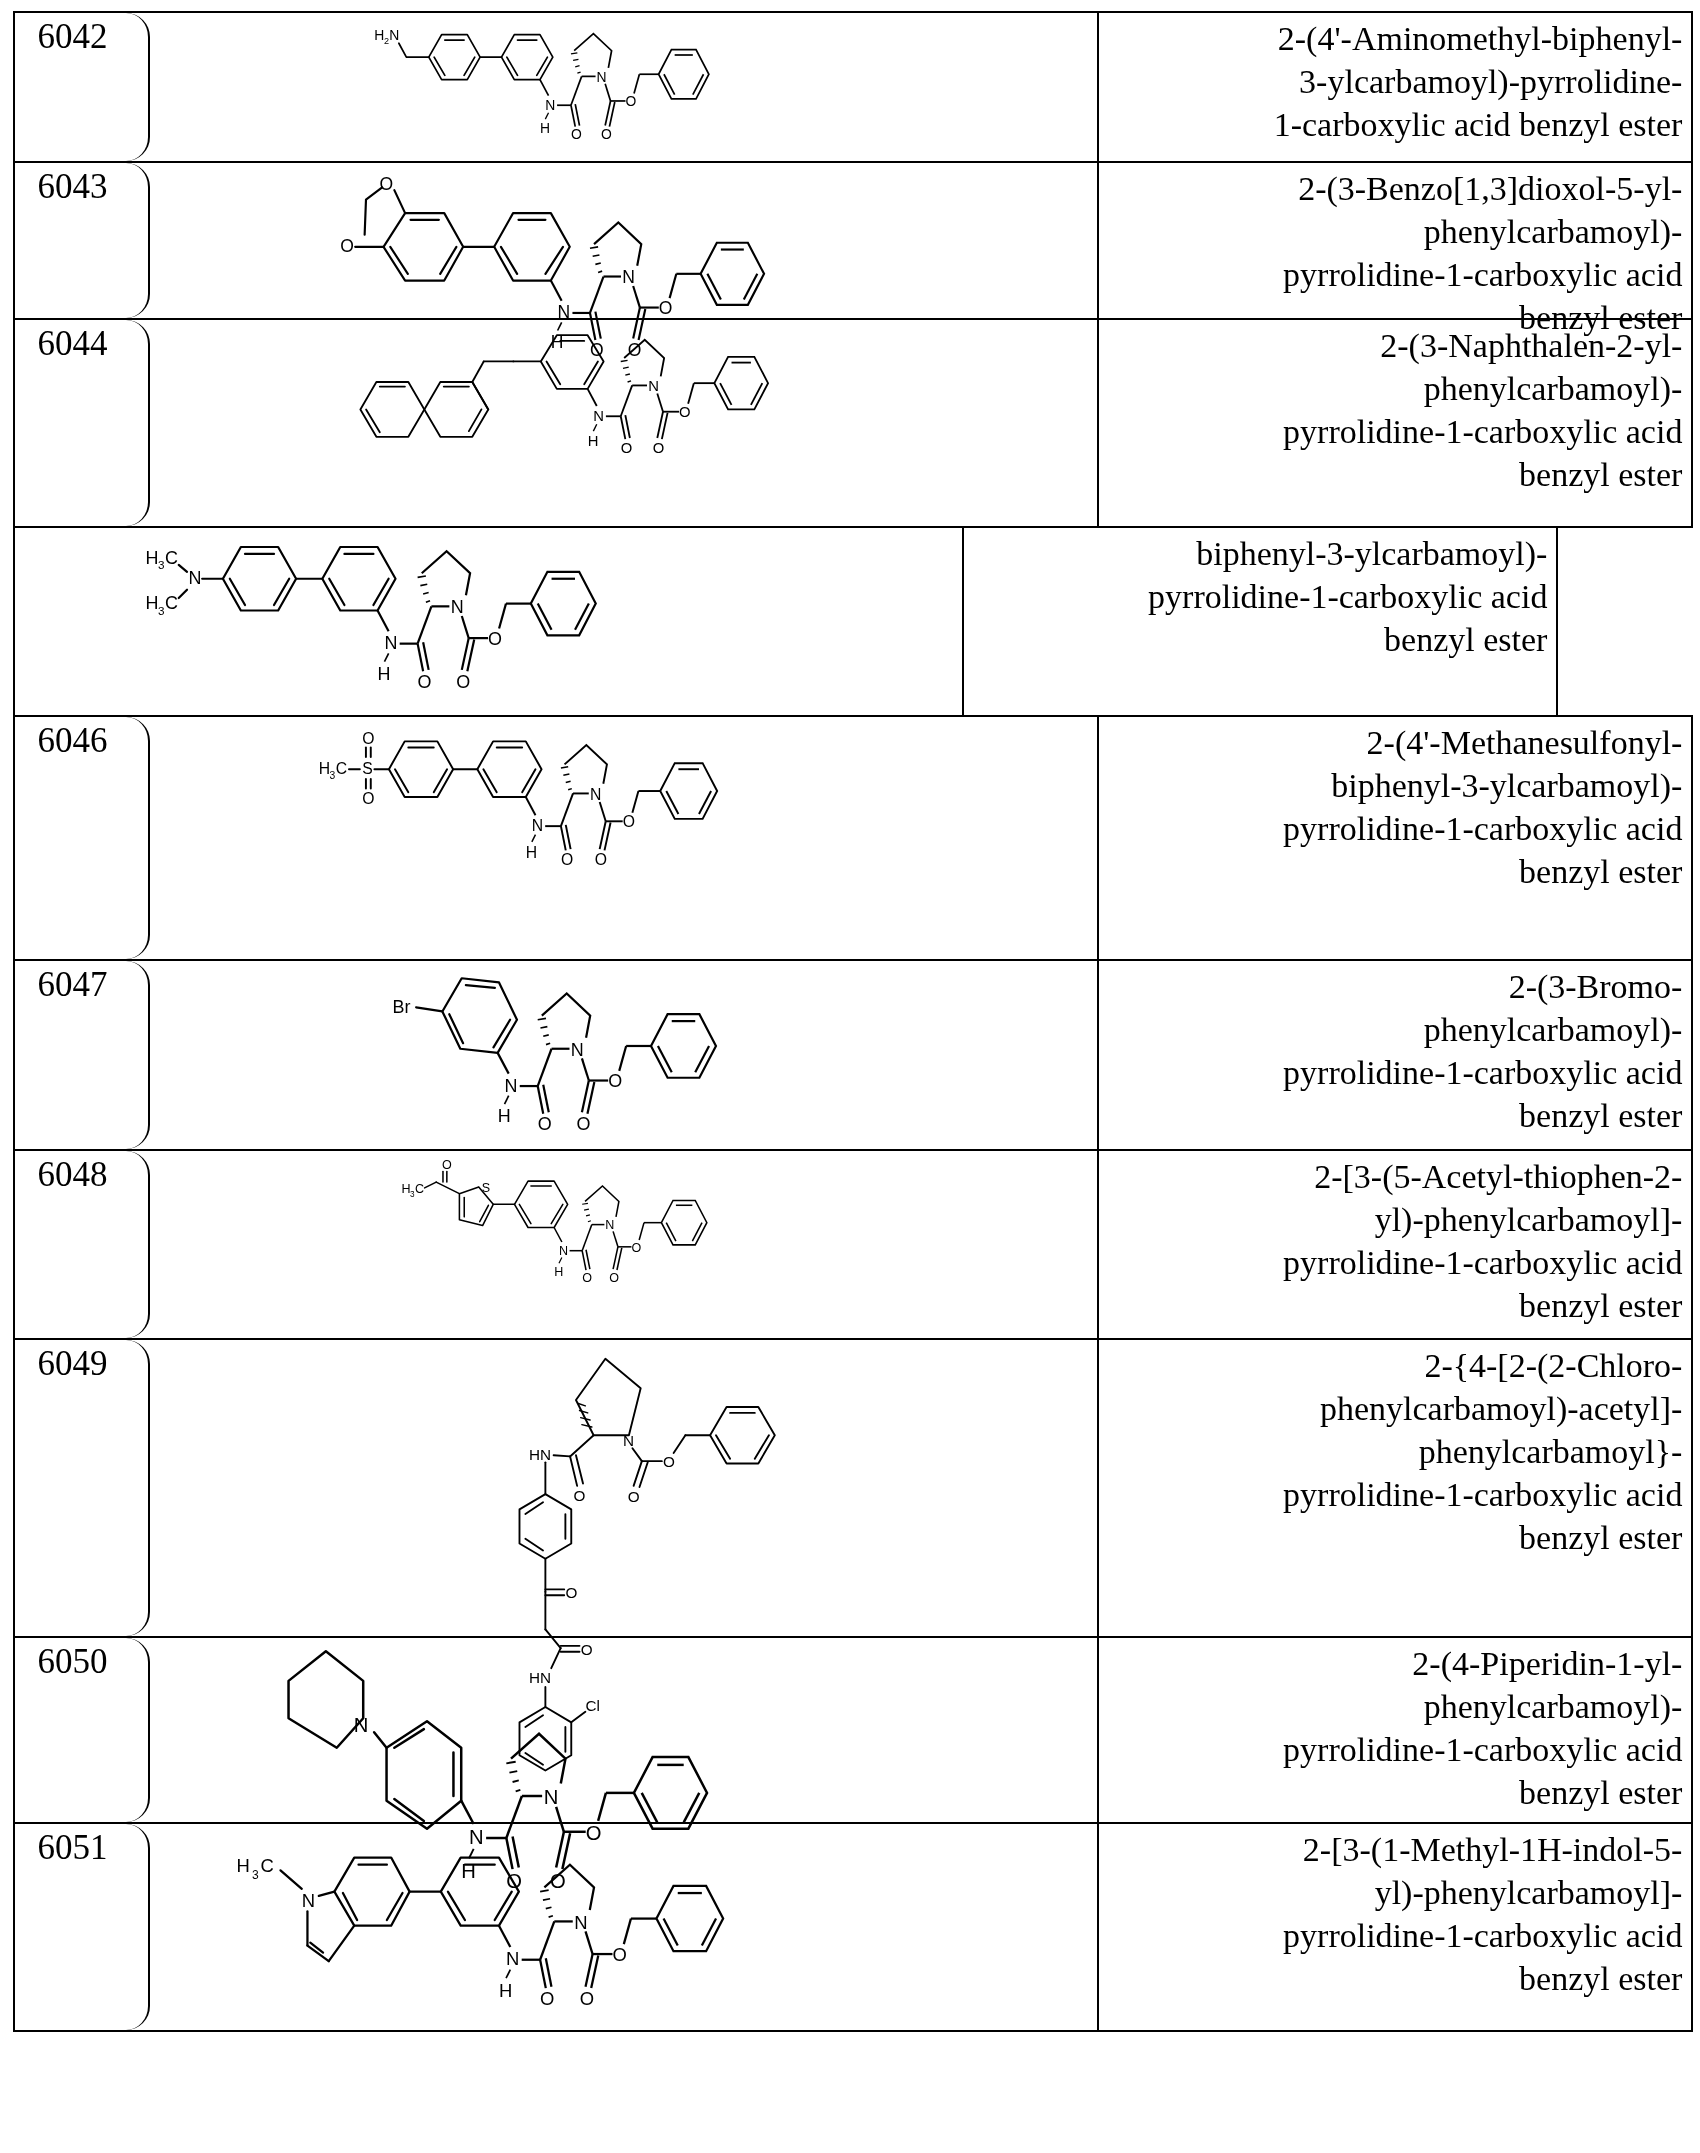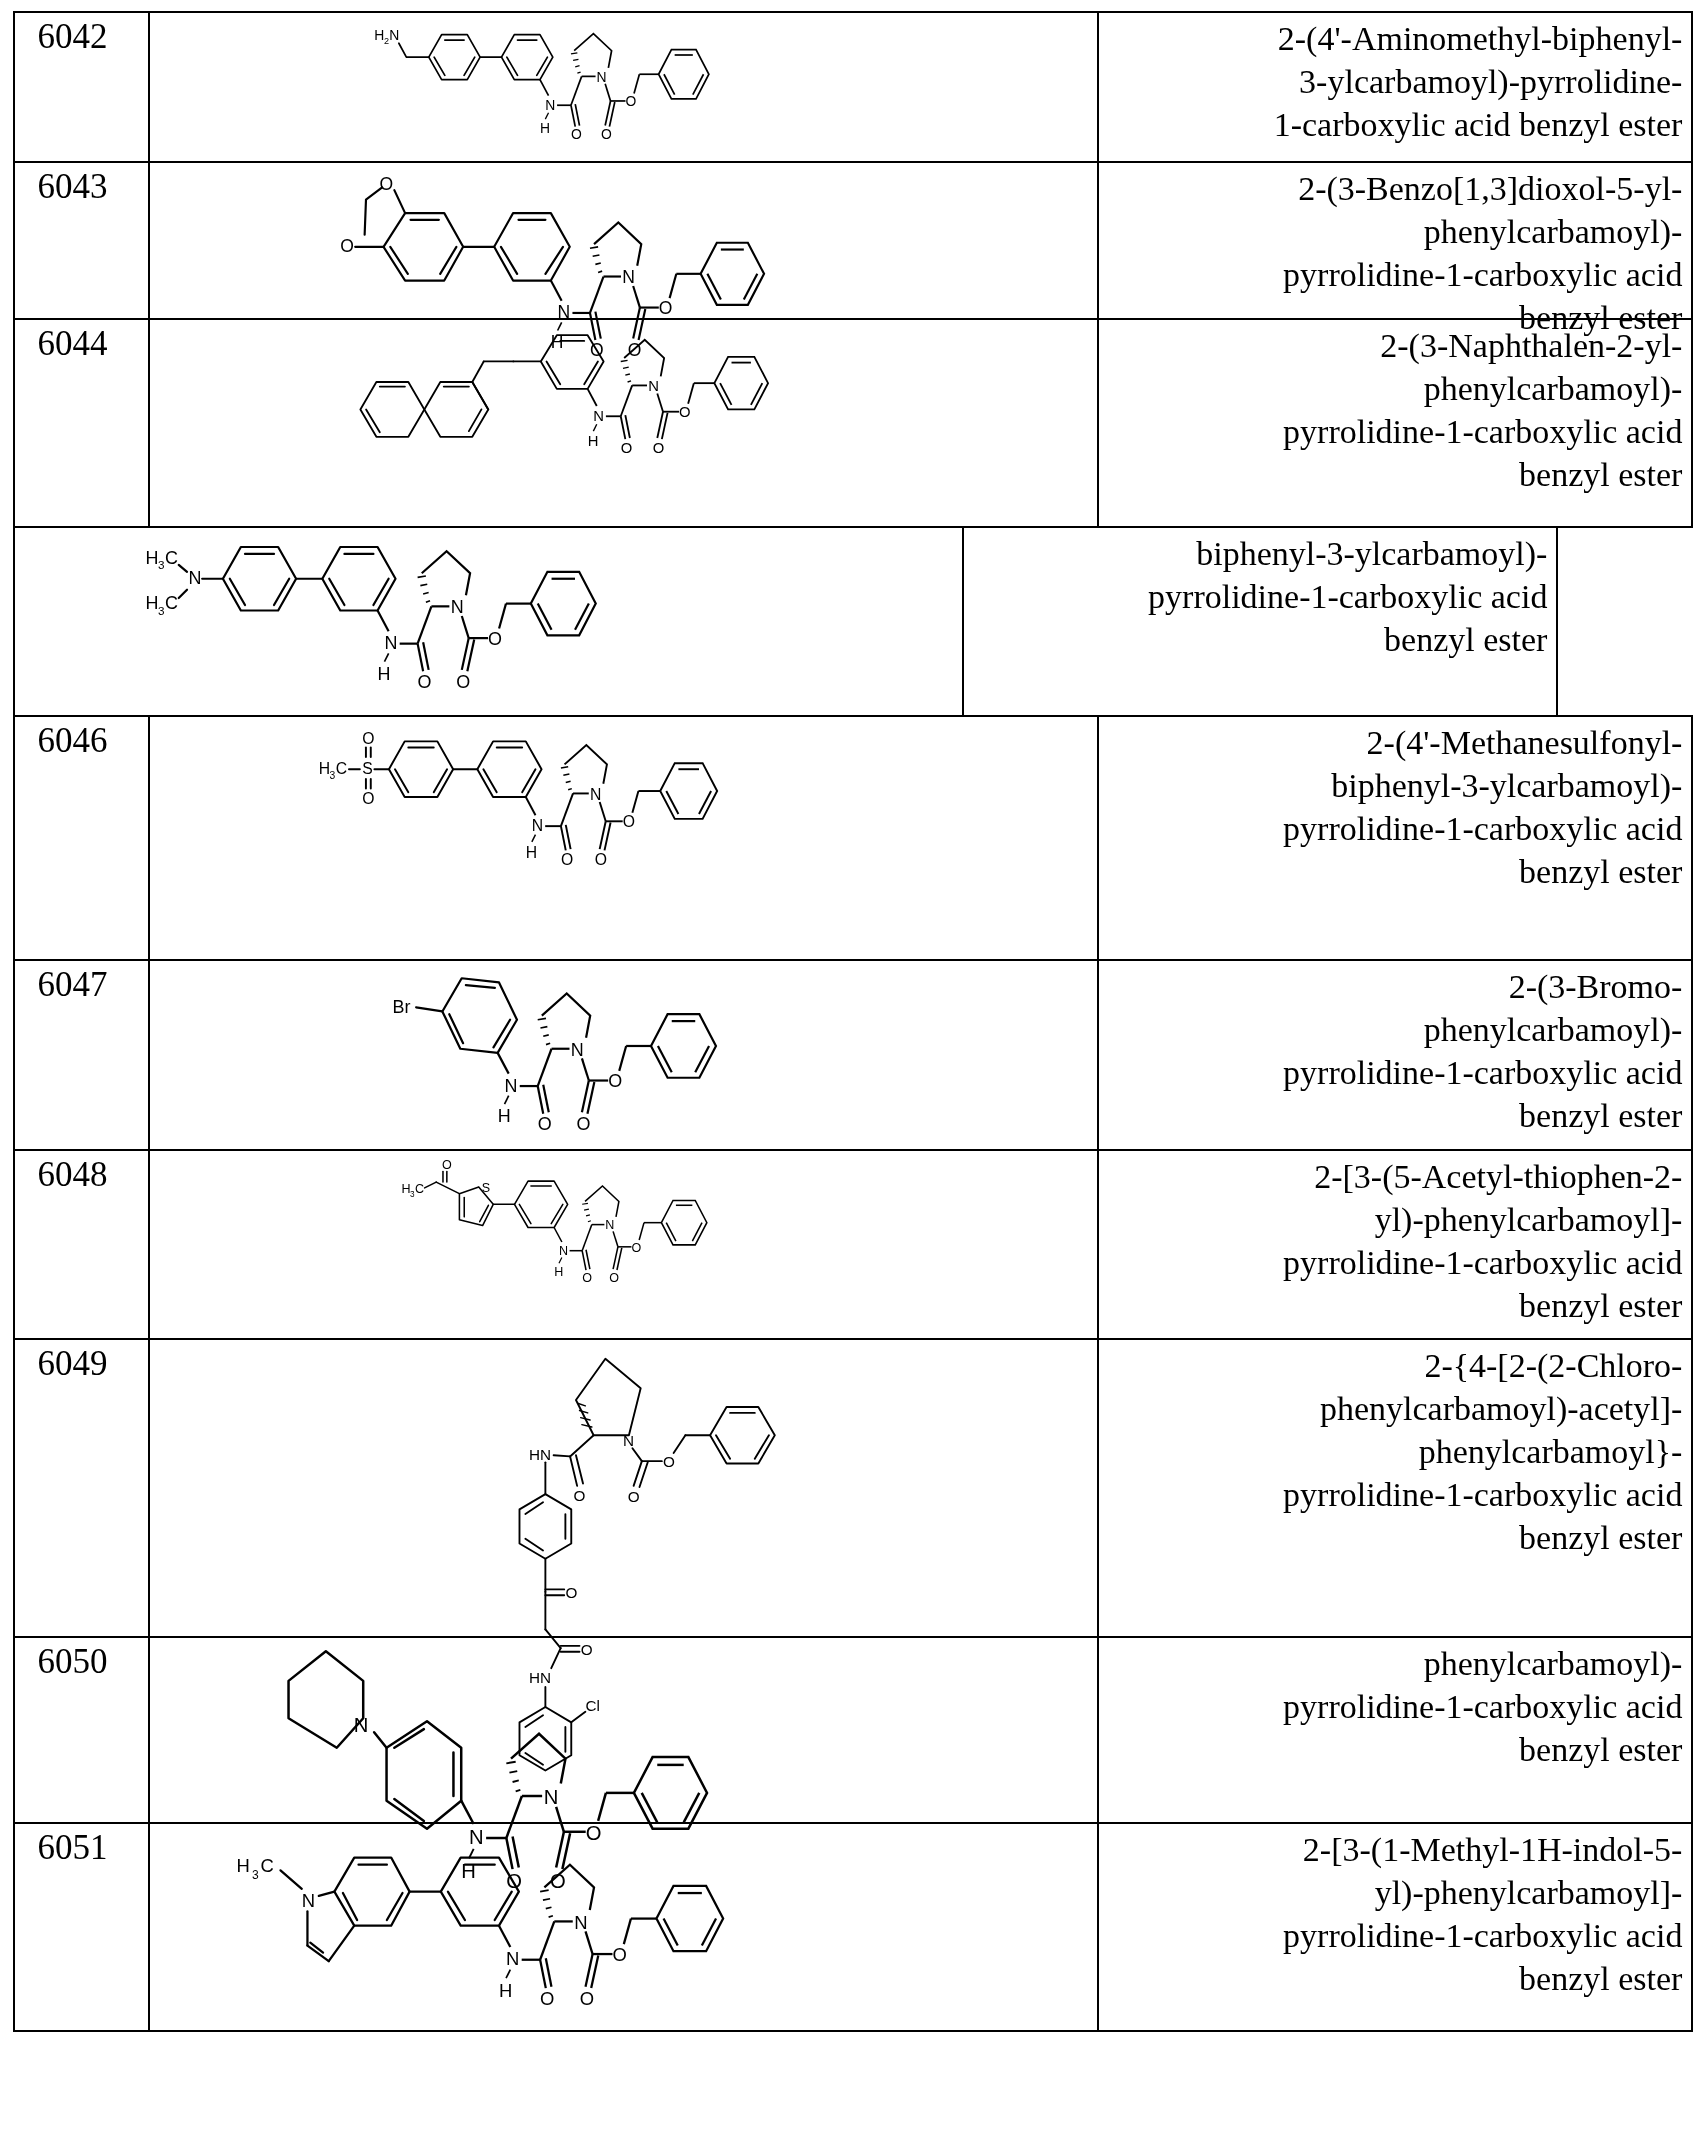--- a/index.html
+++ b/index.html
@@ -1,20 +1,20 @@
 <!DOCTYPE html>
 <html style="font-size:14px"><head>
 <meta charset="utf-8">
 <style>
   html, body { margin: 0; padding: 0; background: #ffffff; }
   body { width: 1701px; height: 2154px; position: relative; overflow: hidden; font-family: "Liberation Serif", serif; color: #000; }
   .tbl { position: absolute; left: 13px; top: 11.2px; width: 1678px; border-left: 2.6px solid #000; border-top: 2.6px solid #000; }
   .row { position: relative; display: flex; border-bottom: 2.6px solid #000; box-sizing: border-box; }
   .cell { box-sizing: border-box; border-right: 2.6px solid #000; position: relative; }
-  .c-id { width: 135px; padding: 3.5px 0 0 22.5px; font-size: 35px; line-height: 40px; }
+  .c-id { width: 135px; padding: 3.5px 0 0 22.5px; font-size: 35px; line-height: 40px; border-radius: 24px; }
   .c-struct { width: 949px; }
   .c-name { width: 594px; padding: 3.5px 8.6px 0 17.3px; font-size: 34px; line-height: 43px; white-space: nowrap; text-align: right; }
   .c-name .ln { display: block; }
   svg.mol { position: absolute; left: 0; top: 0; overflow: visible; }
   svg.mol line, svg.mol polyline, svg.mol polygon, svg.mol path { stroke: #000; stroke-width: 3.2; fill: none; stroke-linecap: round; stroke-linejoin: round; }
   svg.mol text { font-family: "Liberation Sans", sans-serif; font-size: 26px; fill: #000; stroke: none; }
   svg.mol text.sub { font-size: 17px; }
   svg.mol .hash { stroke-width: 2.4; }
 </style>
 </head>
@@ -318,20 +318,21 @@
           <line x1="132" y1="110" x2="148" y2="130"></line>
           <polygon points="148,130 200,96 244,130 244,198 200,234 148,198"></polygon>
           <line x1="158" y1="130" x2="196" y2="106"></line>
             <line x1="234" y1="136" x2="234" y2="192"></line>
             <line x1="158" y1="196" x2="196" y2="224"></line>
           <use href="#core" x="244" y="198" transform="translate(0,0)"></use>
         </g>
       </svg>
     </div>
     <div class="cell c-name">
+      <span class="ln">2-(4-Piperidin-1-yl-</span>
       <span class="ln">phenylcarbamoyl)-</span>
       <span class="ln">pyrrolidine-1-carboxylic acid</span>
       <span class="ln">benzyl ester</span>
     </div>
   </div>
 
   <div class="row" style="height:208px">
     <div class="cell c-id">6051</div>
     <div class="cell c-struct">
       <svg class="mol" width="949" height="208" viewBox="0 0 1097 240">

